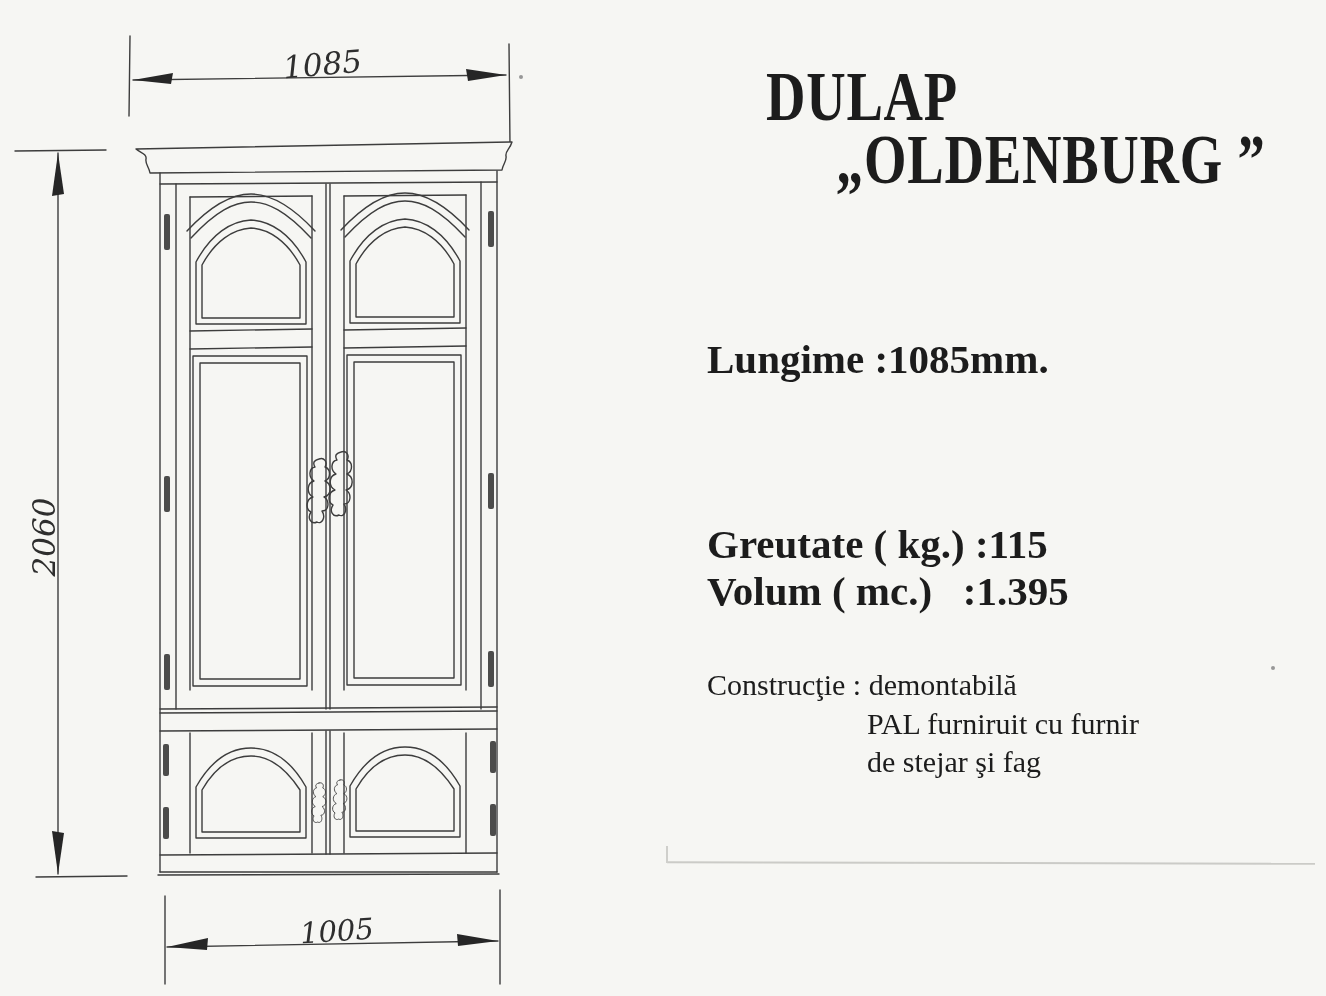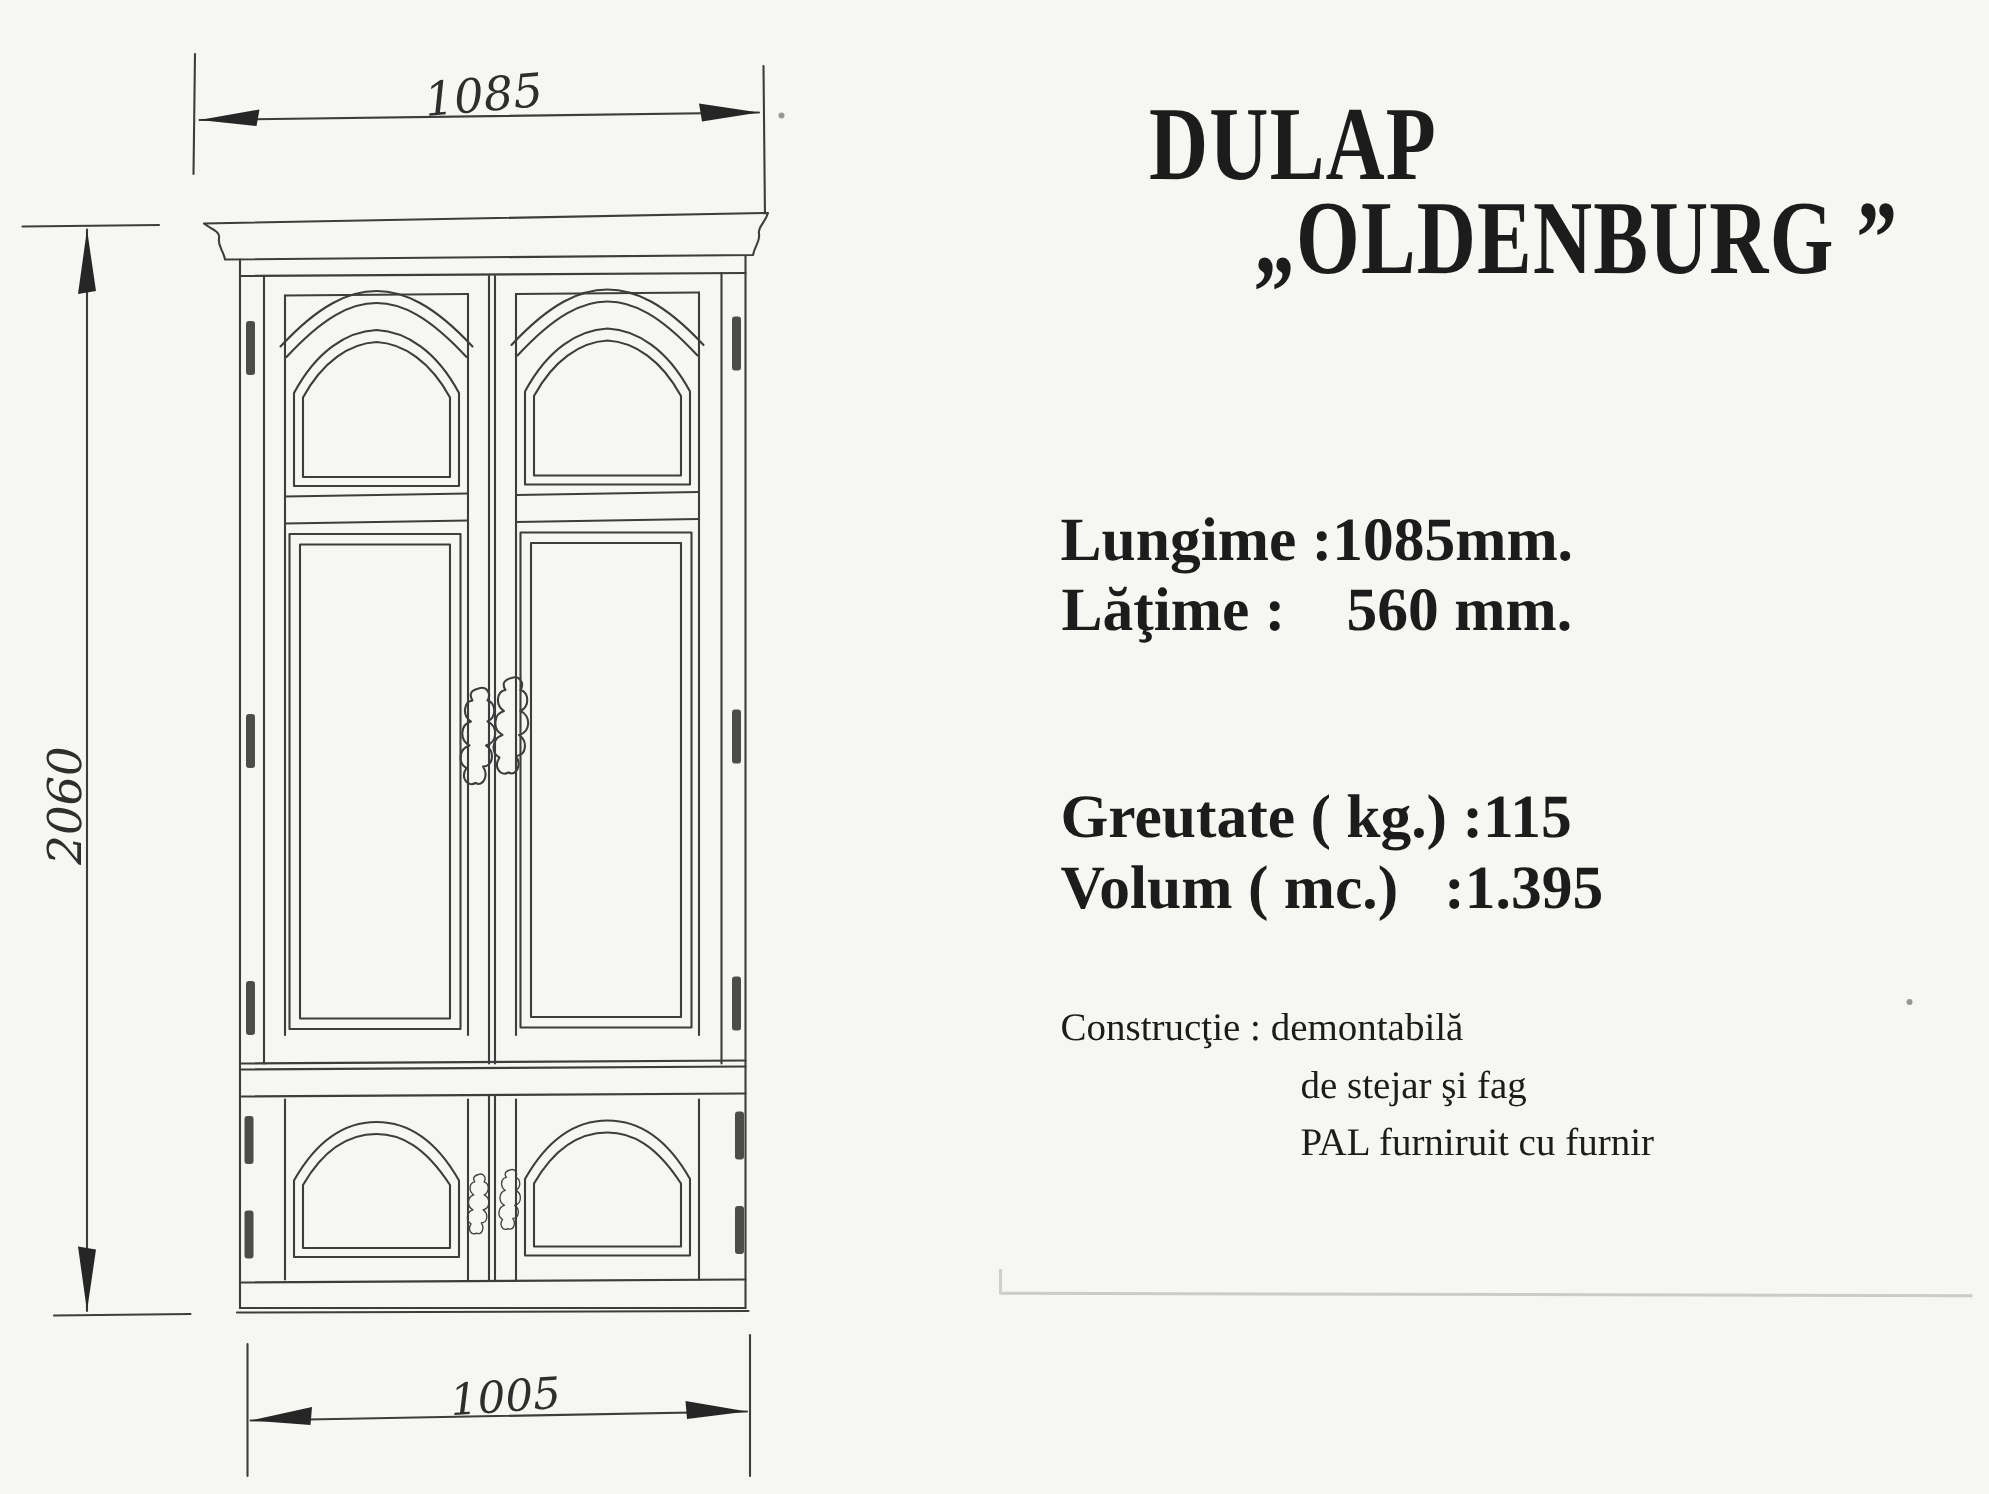--- a/index.html
+++ b/index.html
@@ -45,21 +45,21 @@
     white-space: pre;
   }
   .title-1 { left: 766px; top: 57px; }
   .title-2 { left: 836px; top: 120px; }
 
   .spec-block { position: absolute; font-weight: bold; font-size: 41px; line-height: 47px; }
   .spec-dims  { left: 707px; top: 336px; text-align: center; }
   .spec-wv    { left: 707px; top: 521px; }
   .spec-block .line { white-space: pre; }
 
-  .details-block { position: absolute; left: 707px; top: 666px; font-size: 26px; line-height: 38.5px; }
+  .details-block { position: absolute; left: 707px; top: 666px; font-size: 30px; line-height: 38.5px; }
   .details-block .line { white-space: pre; }
   .details-block .line.indent { padding-left: 160px; }
 
   
   .faint-h { left: 667px; top: 862px; width: 648px; height: 1.5px; background: #cbcbc7; transform: rotate(0.15deg); }
   .faint-v { left: 666px; top: 846px; width: 1.5px; height: 17px; background: #cfcfcb; }
   .speck   { width: 4px; height: 4px; border-radius: 50%; background: #6f6f6f; opacity: .7; }
   .speck-1 { left: 519px; top: 75px; }
   .speck-2 { left: 1271px; top: 666px; }
 </style>
@@ -188,32 +188,31 @@
 
   <div class="dim-label dim-top">1085</div>
   <div class="dim-label dim-left">2060</div>
   <div class="dim-label dim-bottom">1005</div>
 
   <div class="title-line title-1">DULAP</div>
   <div class="title-line title-2">„OLDENBURG ”</div>
 
   <div class="spec-block spec-dims">
     <div class="line">Lungime :1085mm.</div>
-    <div class="line">Lăţime :    560 mm.</div>
   </div>
 
   <div class="spec-block spec-wv">
     <div class="line">Greutate ( kg.) :115</div>
     <div class="line">Volum ( mc.)   :1.395</div>
   </div>
 
   <div class="details-block">
     <div class="line">Construcţie : demontabilă</div>
+    <div class="line indent">PAL furniruit cu furnir</div>
     <div class="line indent">de stejar şi fag</div>
-    <div class="line indent">PAL furniruit cu furnir</div>
   </div>
 
   <div class="abs faint-h"></div>
   <div class="abs faint-v"></div>
   <div class="abs speck speck-1"></div>
   <div class="abs speck speck-2"></div>
 
 </div>
 
 </body></html>

